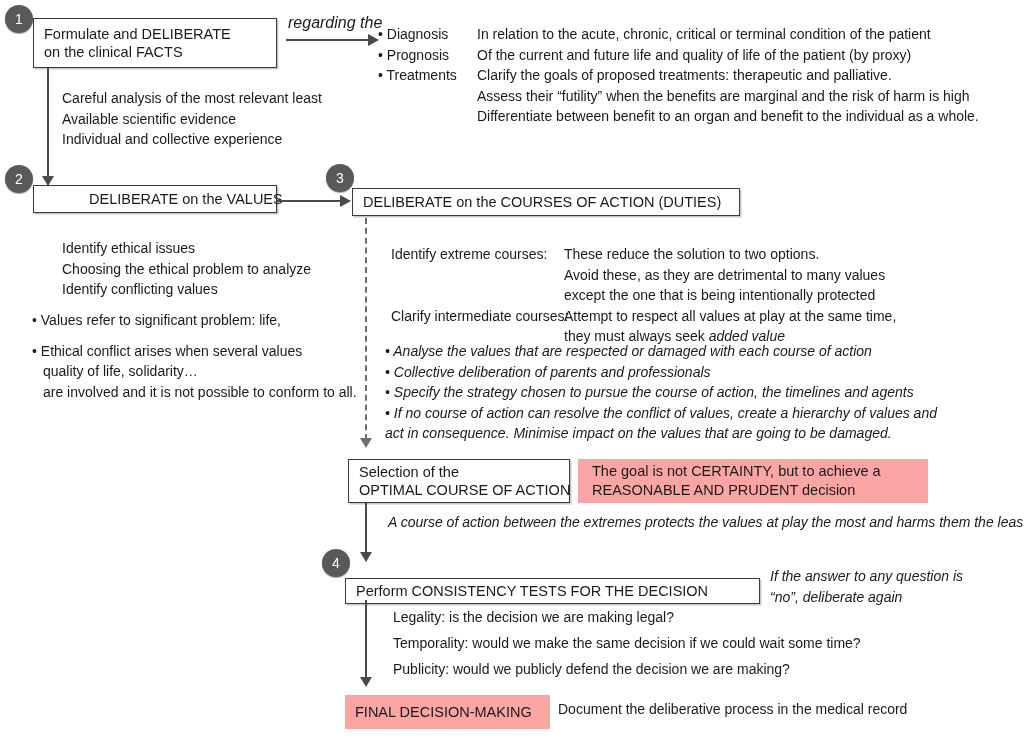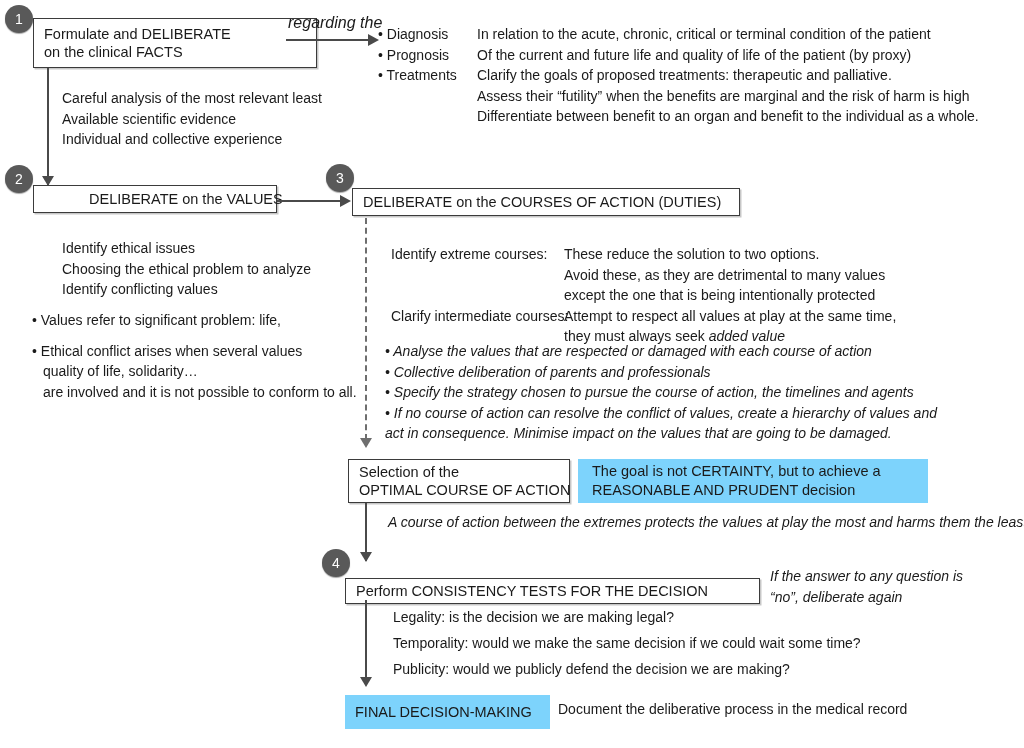--- a/index.html
+++ b/index.html
@@ -45,21 +45,21 @@
     flex-direction: column;
     justify-content: center;
   }
   .box .line {
     font-size: 14.5px;
     padding-left: 10px;
     line-height: 18px;
     white-space: nowrap;
   }
   .graybox {
-    background: #7dd3fc;
+    background: #fca5a5;
     box-sizing: border-box;
     display: flex;
     flex-direction: column;
     justify-content: center;
   }
   .graybox .line {
     font-size: 14.5px;
     padding-left: 14px;
     line-height: 19px;
     white-space: nowrap;
@@ -105,21 +105,21 @@
     border-left: 11px solid #4a4a4a;
   }
 </style>
 </head>
 <body>
 
 <div id="canvas">
 
   <div class="abs step-circle" style="left:5px; top:5px;">1</div>
 
-  <div class="abs box" style="left:33px; top:18px; width:284px; height:50px;">
+  <div class="abs box" style="left:33px; top:18px; width:244px; height:50px;">
     <div class="line">Formulate and DELIBERATE</div>
     <div class="line">on the clinical FACTS</div>
   </div>
 
   <div class="abs txt it" style="left:288px; top:13px; font-size:16px;">regarding the</div>
 
   <div class="abs hline" style="left:286px; top:39px; width:84px;"></div>
   <div class="abs arrow-right" style="left:368px; top:34px;"></div>
 
   <div class="abs" style="left:378px; top:24px;">

